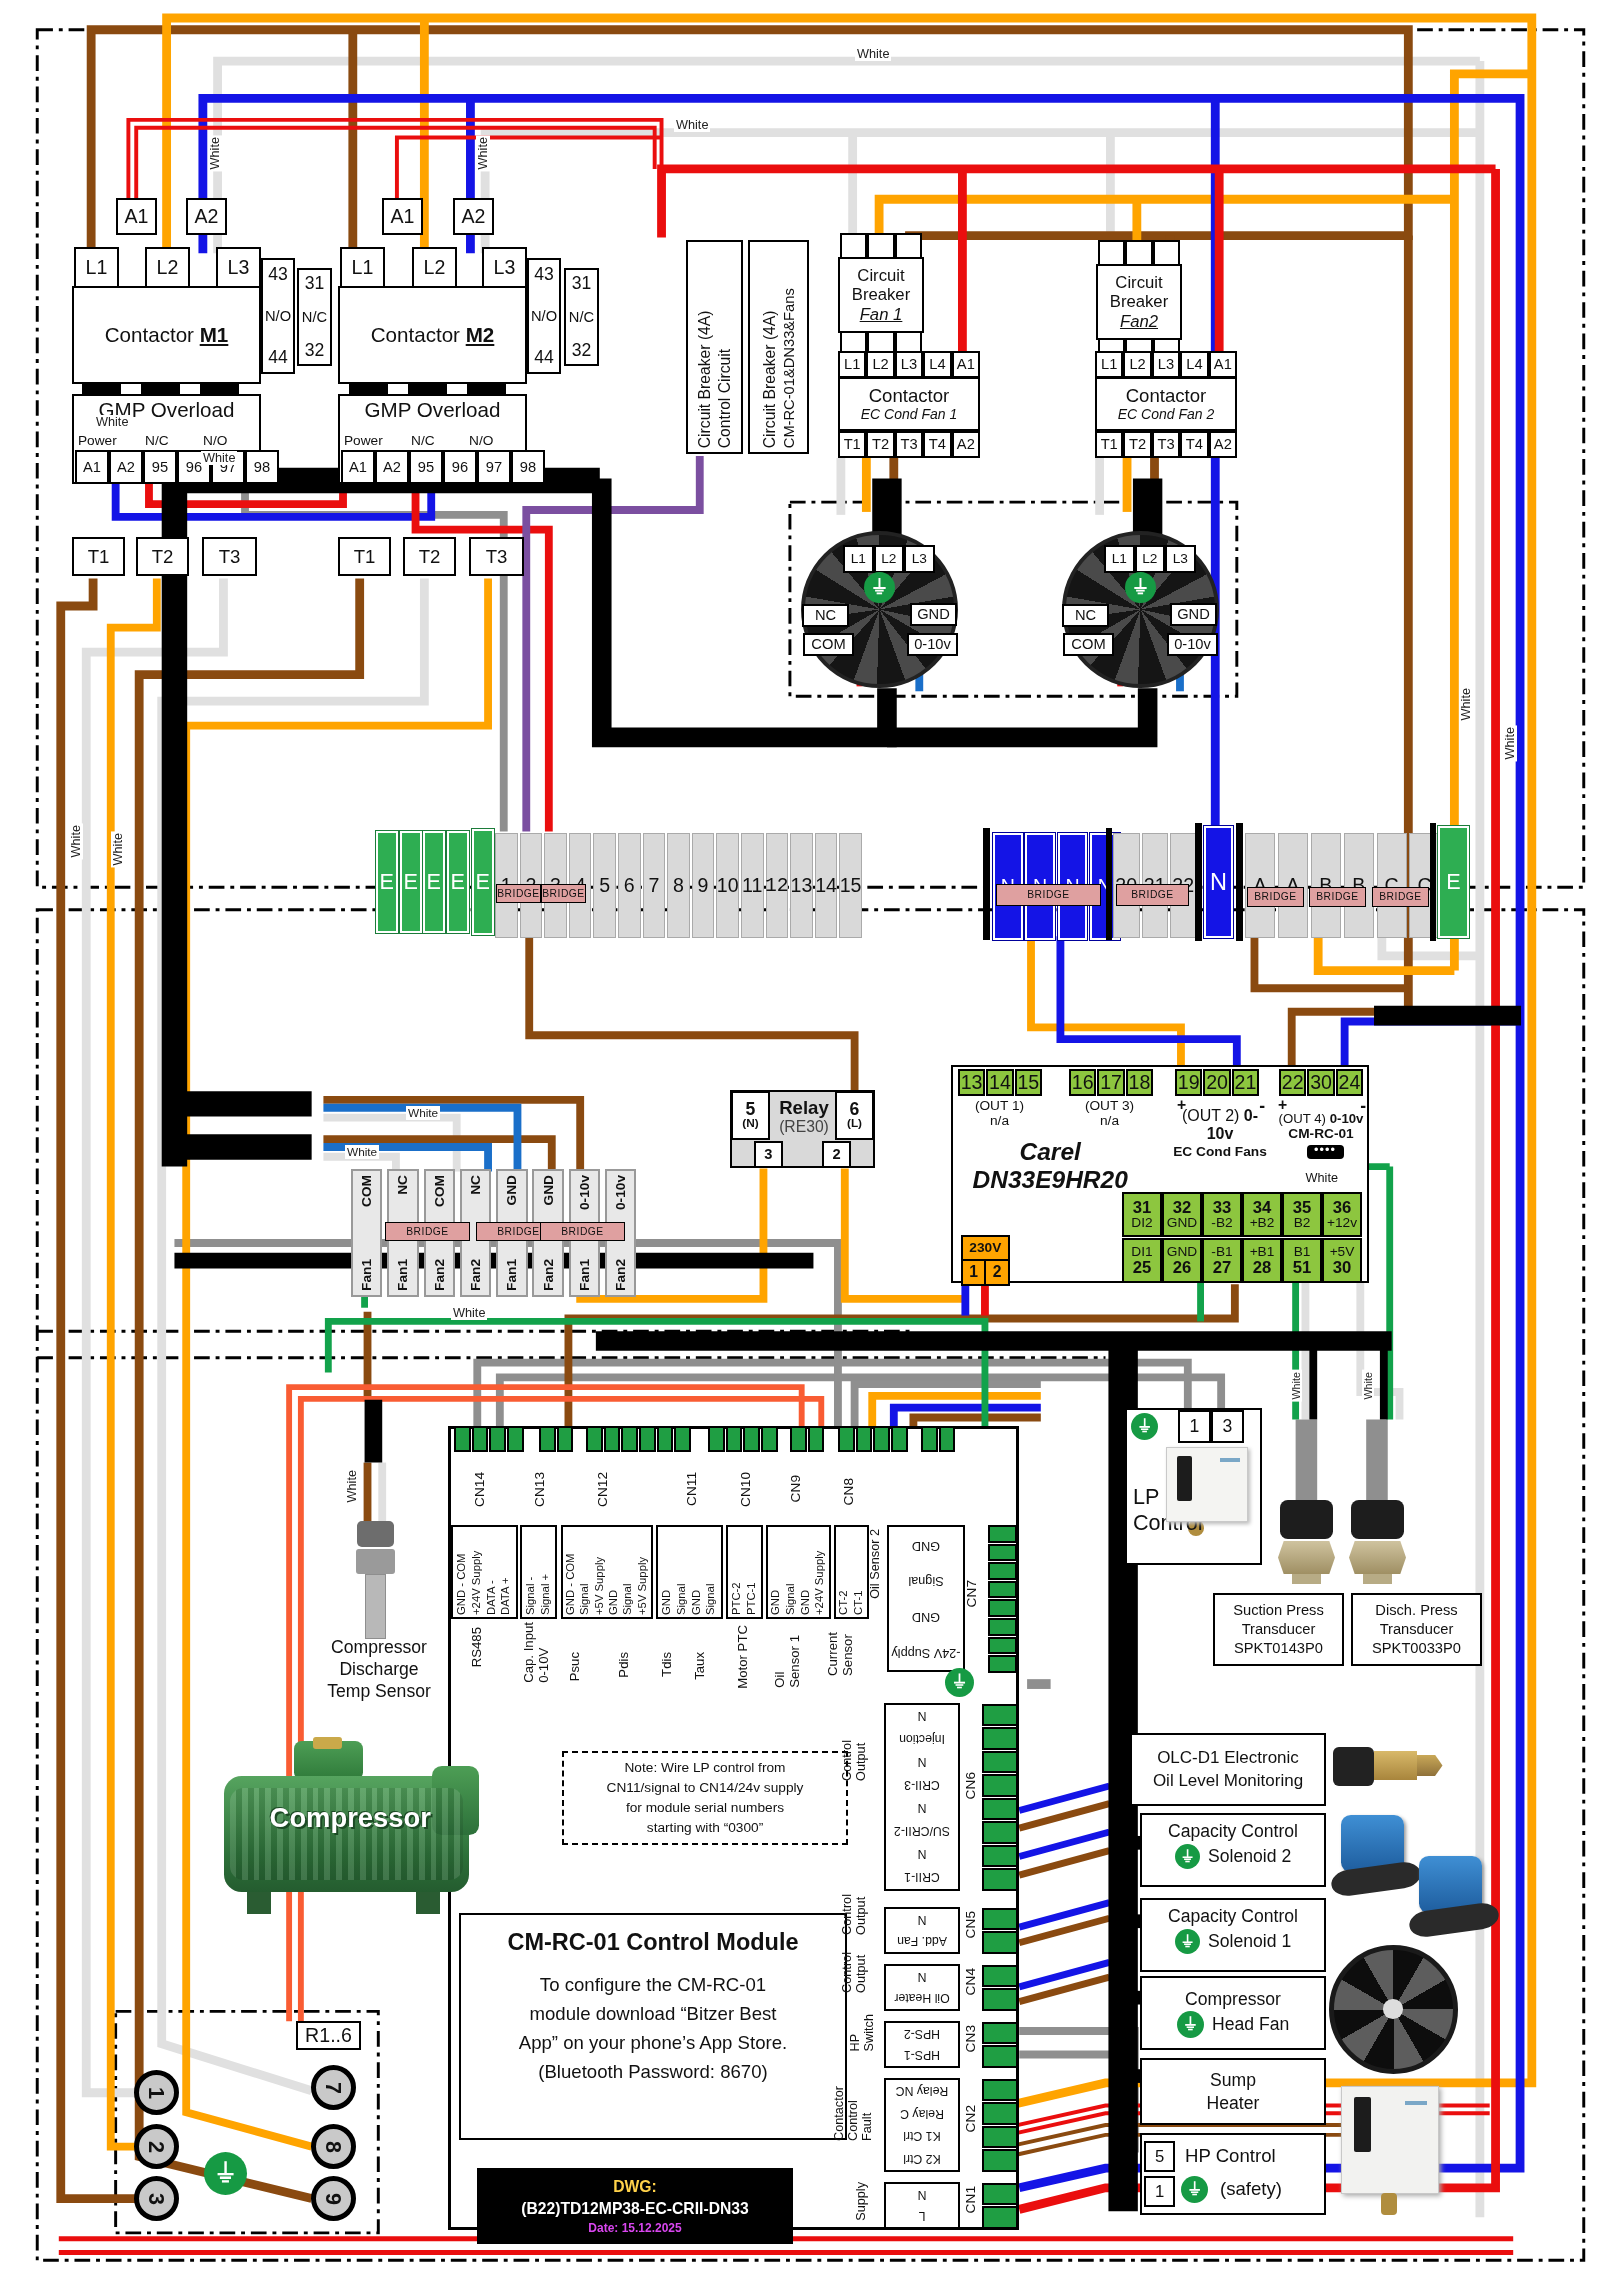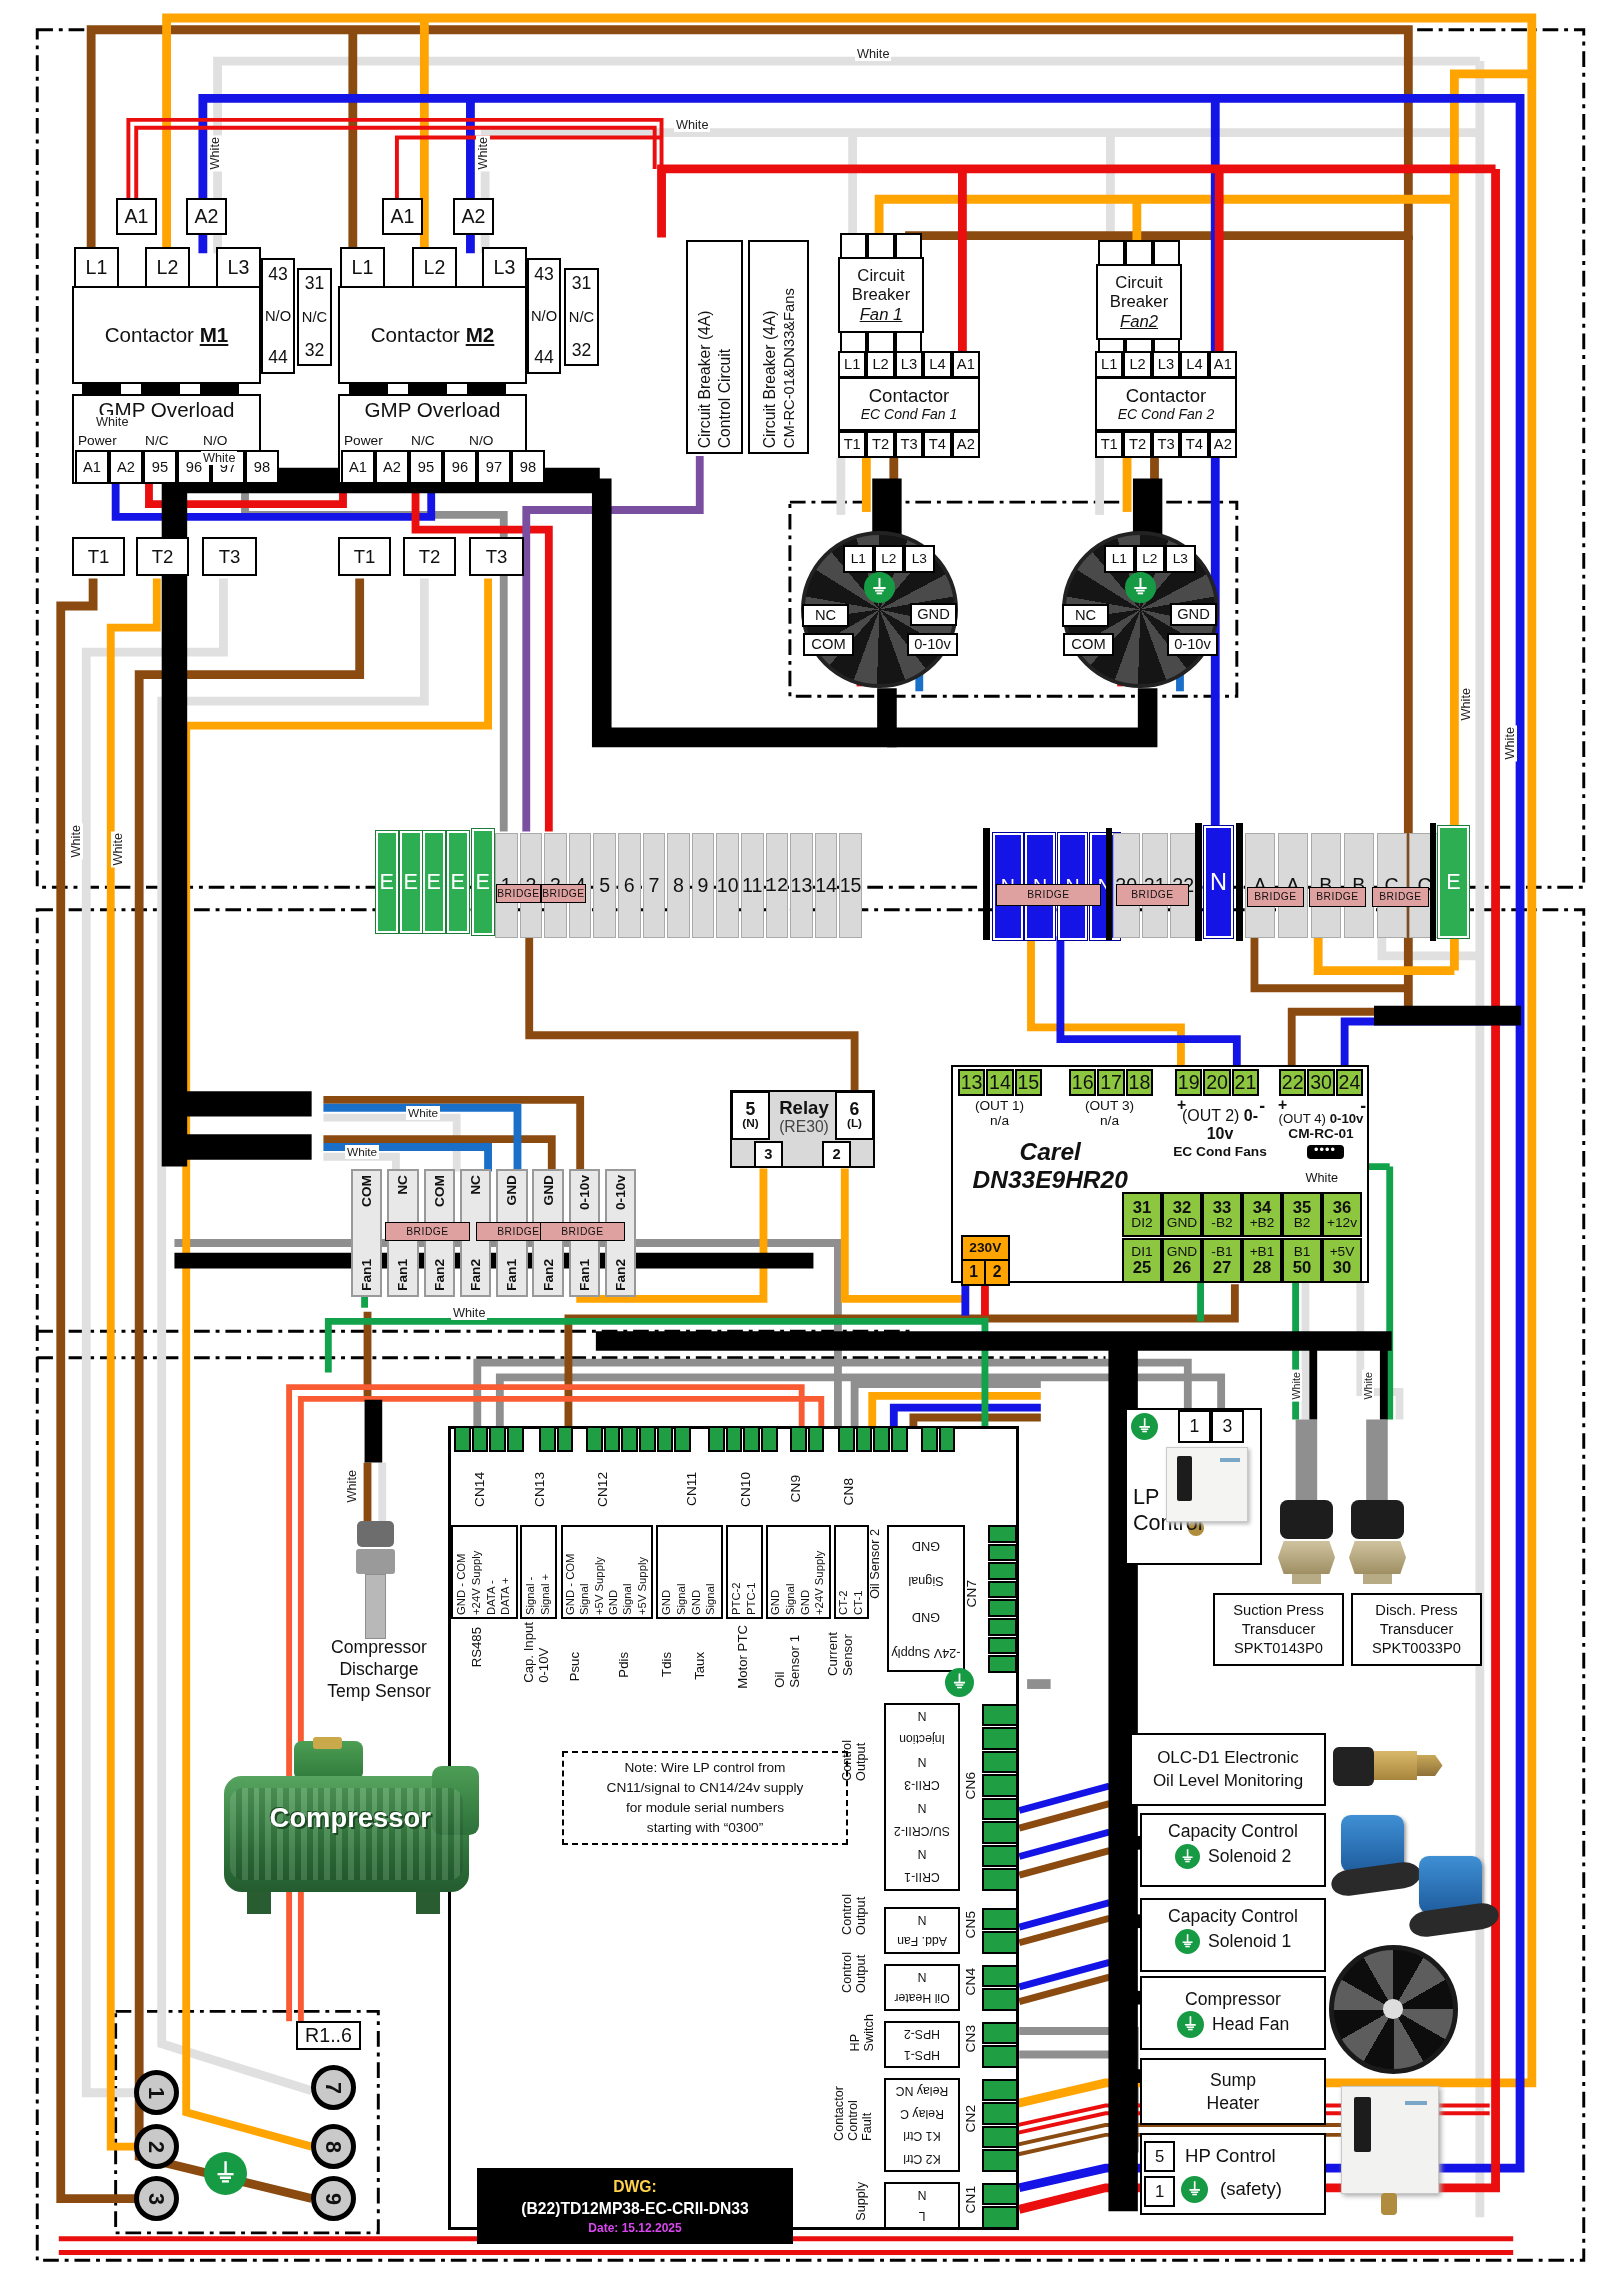--- a/index.html
+++ b/index.html
@@ -643,21 +643,21 @@
         <div class="gridcell">
           <span style="font-size:13.7px;">-B1</span>
           <b style="font-size:16.7px;">27</b>
         </div>
         <div class="gridcell">
           <span style="font-size:13.7px;">+B1</span>
           <b style="font-size:16.7px;">28</b>
         </div>
         <div class="gridcell">
           <span style="font-size:13.7px;">B1</span>
-          <b style="font-size:16.7px;">50</b>
+          <b style="font-size:16.7px;">51</b>
         </div>
         <div class="gridcell">
           <span style="font-size:13.7px;">+5V</span>
           <b style="font-size:16.7px;">30</b>
         </div>
       </div>
   <div style="position:absolute;left:7.8px;top:168px;width:49px;">
     <div class="ctr" style="background:#ffa400;border:2px solid #000;height:21.6px;font-size:13.7px;font-weight:bold;">230V</div>
     <div style="display:flex;">
       <div class="ctr" style="background:#ffa400;border:2px solid #000;border-top:none;width:22.5px;height:23.5px;font-size:15.7px;font-weight:bold;">1</div>
@@ -956,20 +956,30 @@
   <div class="ctr" style="position:absolute;left:7.8px;top:65px;width:245px;font-size:27.4px;font-weight:bold;color:#fff;text-shadow:2px 2px 0 #1c4a24,-1px -1px 0 #1c4a24;">Compressor</div>
 </div>
 
 <div class="c ctr" style="left:562px;top:1751px;width:286px;height:94px;border:2.5px dashed #000;flex-direction:column;font-size:13.7px;line-height:1.45;background:#fff;">
   <span>Note: Wire LP control from</span>
       <span>CN11/signal to CN14/24v supply</span>
       <span>for module serial numbers</span>
       <span>starting with “0300”</span>
 </div>
 
+<div class="c box" style="left:459px;top:1913px;width:388px;height:227px;">
+  <div class="ctr" style="font-size:23.5px;font-weight:bold;margin-top:13.7px;">CM-RC-01 Control Module</div>
+  <div class="ctr" style="flex-direction:column;font-size:18.6px;line-height:1.55;margin-top:15.7px;">
+
+  <span>To configure the CM-RC-01</span>
+        <span>module download “Bitzer Best</span>
+        <span>App” on your phone’s App Store.</span>
+        <span>(Bluetooth Password: 8670)</span>
+      </div>
+</div>
 
 <div class="c ctr" style="left:477px;top:2168px;width:316px;height:76px;background:#000;color:#fff;flex-direction:column;line-height:1.4;">
   <b style="color:#ffd24a;font-size:15.7px;">DWG:</b>
   <b style="font-size:15.7px;">(B22)TD12MP38-EC-CRII-DN33</b>
   <b style="color:#d946ef;font-size:12px;">Date: 15.12.2025</b>
 </div>
 
 <div class="c cell" style="left:296px;top:2021px;width:65px;height:29px;font-size:19.6px;">
       <span>R1..6</span>
     </div>

